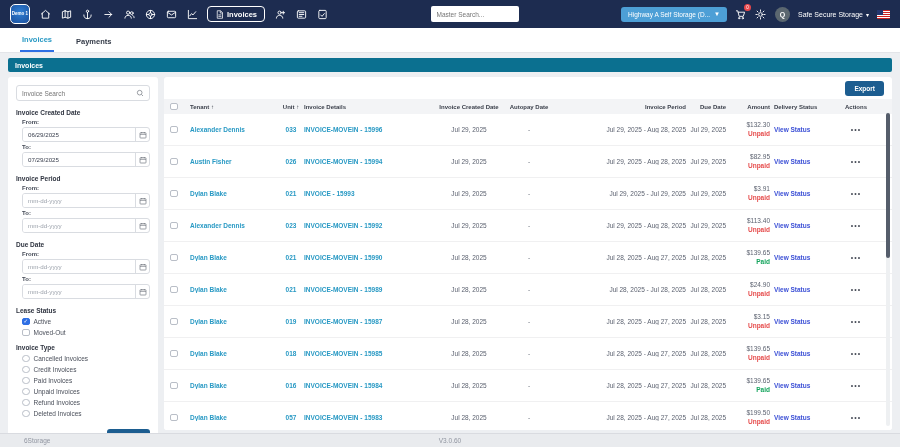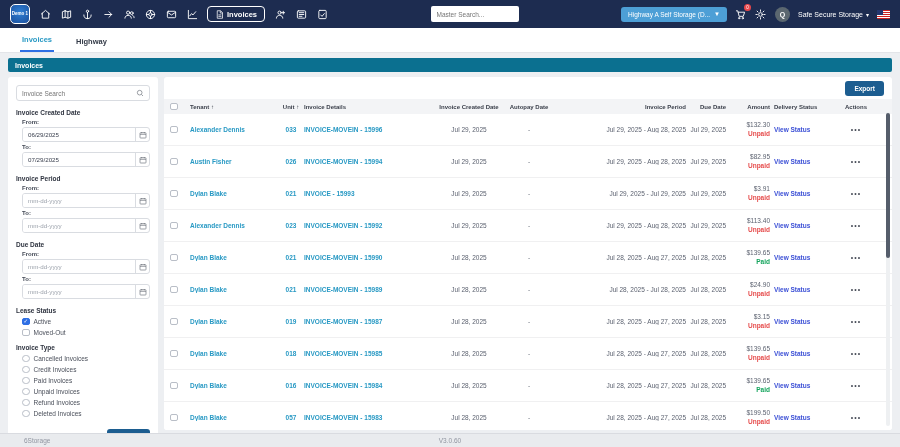--- a/index.html
+++ b/index.html
@@ -188,21 +188,21 @@
     <span class="account">
       <span>Safe Secure Storage</span>
       <span class="caret">▾</span>
     </span>
     <span class="flag"></span>
   </div>
 </div>
 
 <div class="tabbar">
   <div class="tab active">Invoices</div>
-  <div class="tab">Highway</div>
+  <div class="tab">Payments</div>
 </div>
 
 <div class="section-bar">Invoices</div>
 
 <div class="content">
 
   <div class="sidebar">
     <div class="srch">
       <input placeholder="Invoice Search" style="">
       <svg viewBox="0 0 24 24">

